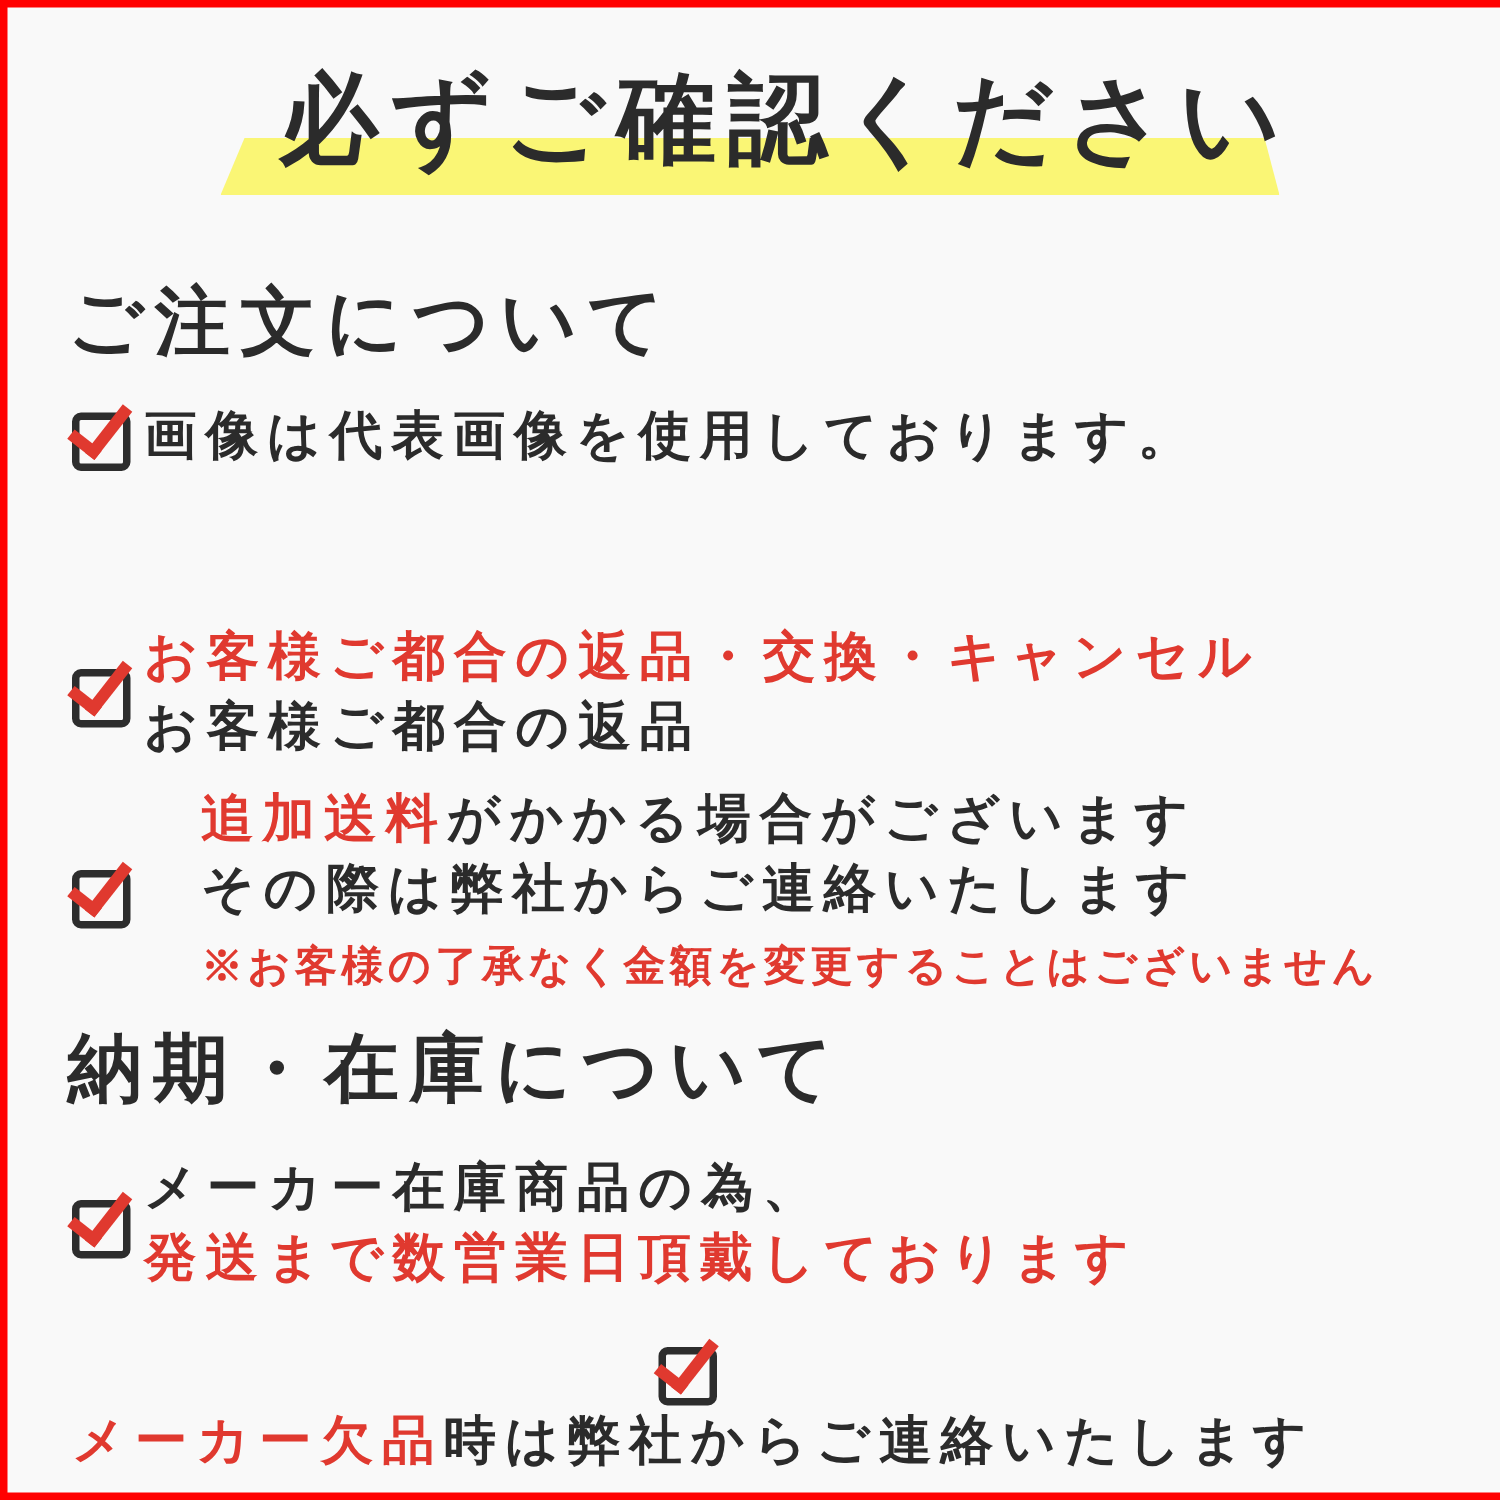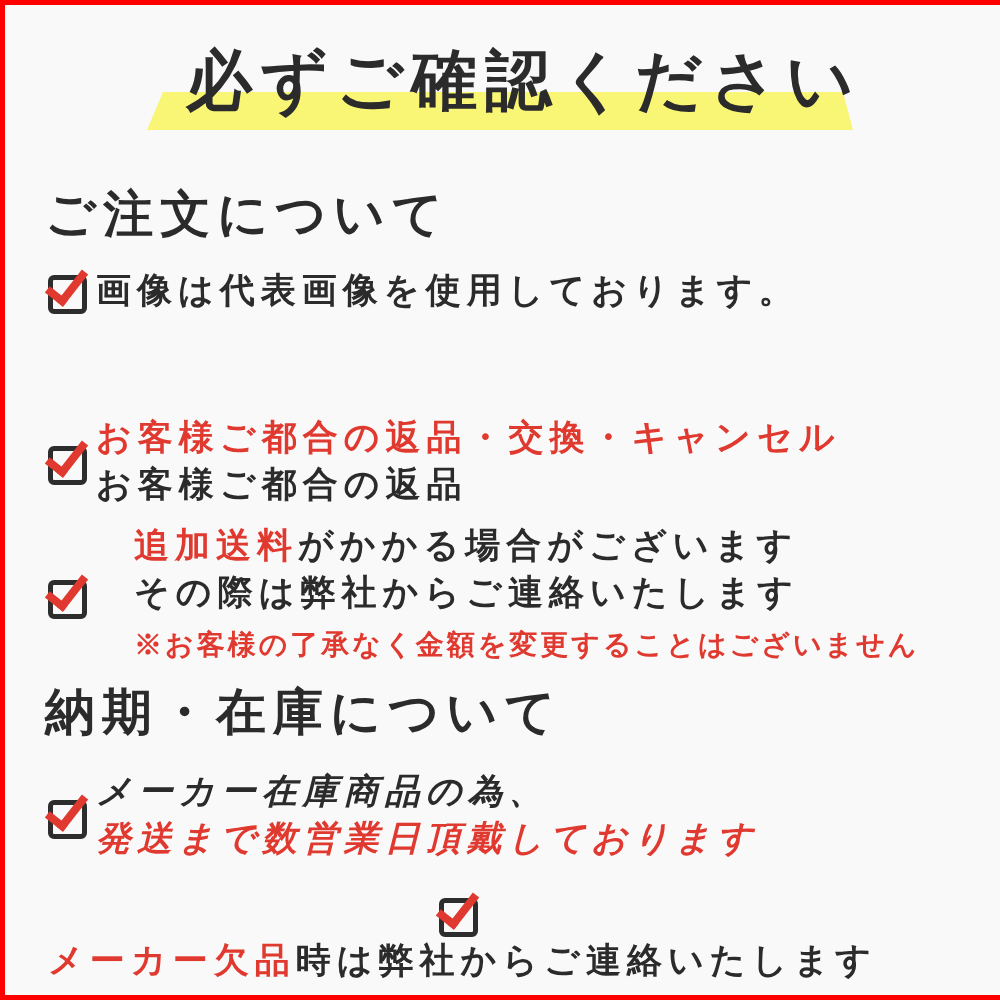--- a/index.html
+++ b/index.html
@@ -34,21 +34,21 @@
     font-size:50px;font-weight:700;letter-spacing:7px;
     line-height:1.05;color:#2b2b2b;white-space:nowrap;
   }
   #sec0-heading{top:183px;}
   #sec1-heading{top:681px;}
   
   .item{position:absolute;left:43px;display:flex;align-items:center;}
   #item0{top:261px;}
   #item1{top:383px;margin-top:26px;}
   #item2{top:517px;gap:38px;}
-  #item3{top:763px;font-style:italic;}
+  #item3{top:763px;}
   #item4{top:884px;flex-direction:column;}
   .checkbox{
     position:relative;flex:none;
     width:29px;height:29px;
     border:5px solid #2d2d2d;border-radius:6px;
     margin:9px 9px 0 0;
     background:#f9f9f9;
   }
   .checkbox::after{
     content:"";position:absolute;

